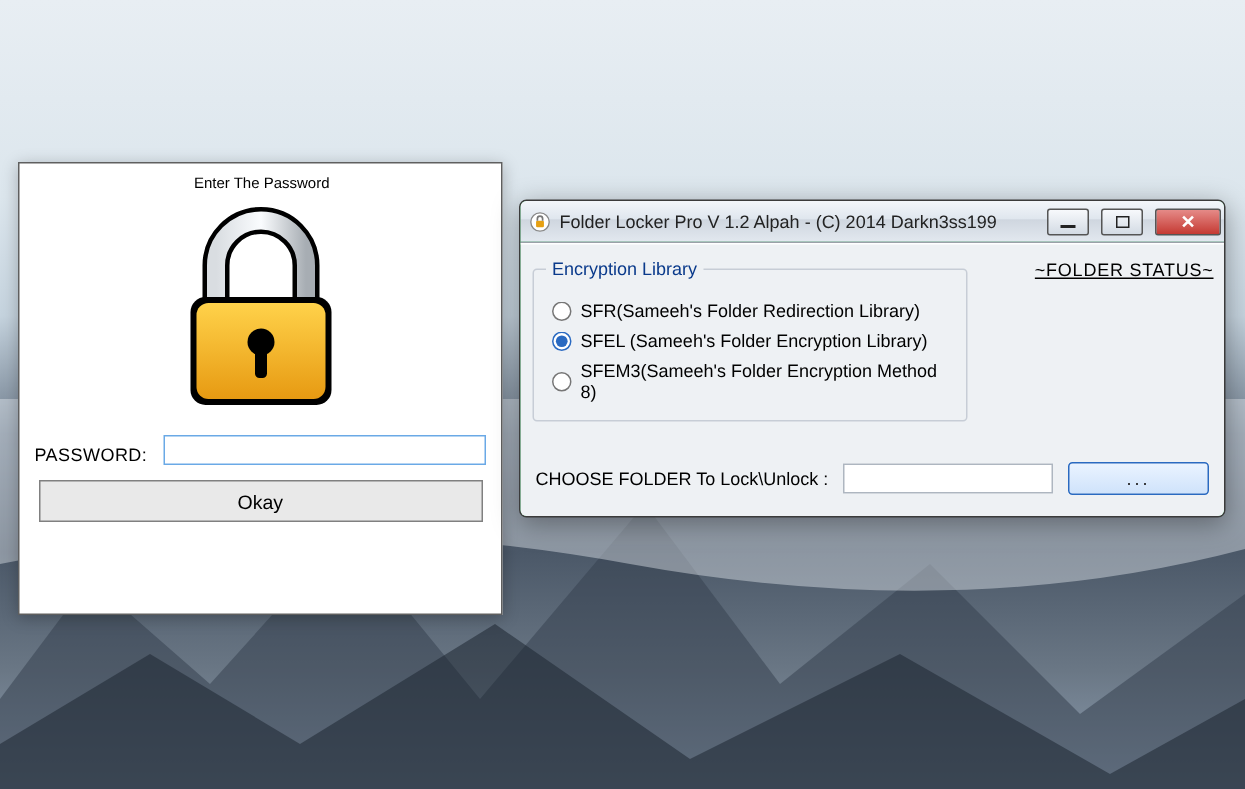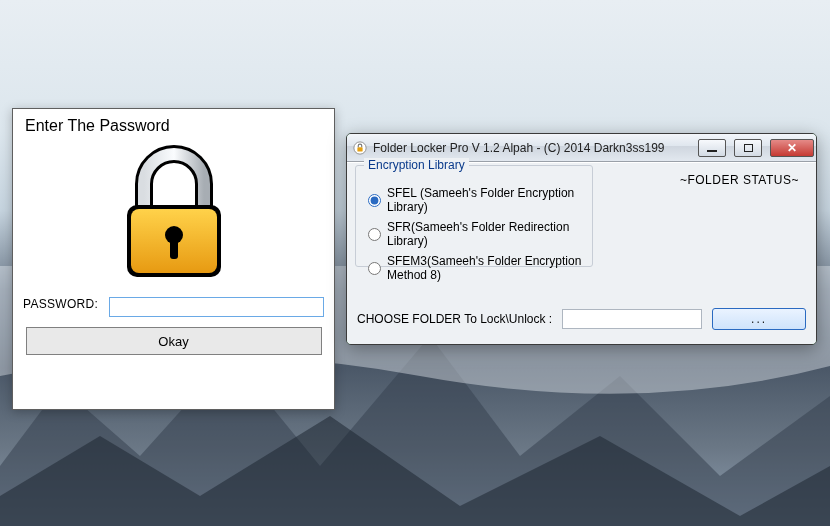--- a/index.html
+++ b/index.html
@@ -21,24 +21,24 @@
   
   .dlg-pw {
     position:absolute;
     left:12px; top:108px;
     width:323px; height:302px;
     background:#fff;
     border:1px solid #5f5f5f;
     box-shadow:0 2px 10px rgba(0,0,0,.25);
     padding:6px 10px 8px 10px;
   }
-  .dlg-pw .title { font-size:16px; margin:2px 0 4px 2px; color:#000; }
+  .dlg-pw .title { font-size:10px; margin:2px 0 4px 2px; color:#000;text-align:center; }
   .lock-wrap { text-align:center; }
   .lock-wrap svg { margin:0 auto; display:block; }
-  .field-row { display:flex; align-items:flex-start; margin-top:8px; }
+  .field-row { display:flex; align-items:flex-end; margin-top:8px; }
   .field-row label { width:86px; font-size:12px; color:#000; letter-spacing:.3px; }
   .field-row input {
     flex:1; height:20px;
     border:1px solid #6aa9e6;
     background:#fff;
     padding:1px 4px;
     font-size:12px;
   }
   .field-row.reenter input { border:1px solid #b8b8b8; }
   .ok-btn {
@@ -89,39 +89,40 @@
 
   .client {
     position:relative;
     height:calc(100% - 28px);
     background:#eef1f4;
     border-top:1px solid #fff;
   }
 
   .groupbox {
     position:absolute;
-    left:8px; top:2px;
-    width:238px; height:102px;
+    left:8px; top:16px;
+    width:290px; height:102px;
     border:1px solid #c7cdd6;
     border-radius:3px;
   }
   .groupbox .legend {
     position:absolute; top:-8px; left:8px;
     background:#eef1f4;
     padding:0 4px;
     color:#0a3a8b;
     font-size:12px;
   }
   .radio-list { padding:14px 10px 6px 12px; }
   .radio-row { display:flex; align-items:center; gap:6px; margin:6px 0; font-size:12px; color:#000; }
   .radio-row input[type=radio]{ accent-color:#2a6ac1; margin:0; }
   .status-label {
-    position:absolute; right:17px; top:10px;
+    position:absolute; right:7px; top:10px;
     font-size:12px; color:#000;
     letter-spacing:.5px;
+    text-decoration:underline;
   }
   .choose-row {
     position:absolute; left:10px; bottom:14px;
     display:flex; align-items:center; gap:10px;
     width:calc(100% - 20px);
     justify-content:center;
   }
   .choose-row .lbl { font-size:12px; color:#000; white-space:nowrap; }
   .choose-row input[type=text]{
     width:140px; height:20px;
@@ -201,29 +202,29 @@
     <div class="tb-btn tb-close">
         <span class="x">✕</span>
       </div>
   </div>
 
   <div class="client">
     <div class="groupbox">
       <span class="legend">Encryption Library</span>
       <div class="radio-list">
         <label class="radio-row">
+          <input type="radio" name="enc" style="">
+          <span>SFR(Sameeh's Folder Redirection Library)</span>
+        </label>
+        <label class="radio-row">
           <input type="radio" name="enc" checked="" style="">
           <span>SFEL (Sameeh's Folder Encryption Library)</span>
         </label>
         <label class="radio-row">
           <input type="radio" name="enc" style="">
-          <span>SFR(Sameeh's Folder Redirection Library)</span>
-        </label>
-        <label class="radio-row">
-          <input type="radio" name="enc" style="">
           <span>SFEM3(Sameeh's Folder Encryption Method 8)</span>
         </label>
       </div>
     </div>
 
     <div class="status-label">~FOLDER STATUS~</div>
 
     <div class="choose-row">
       <span class="lbl">CHOOSE FOLDER To Lock\Unlock :</span>
       <input type="text" value="" style="">

